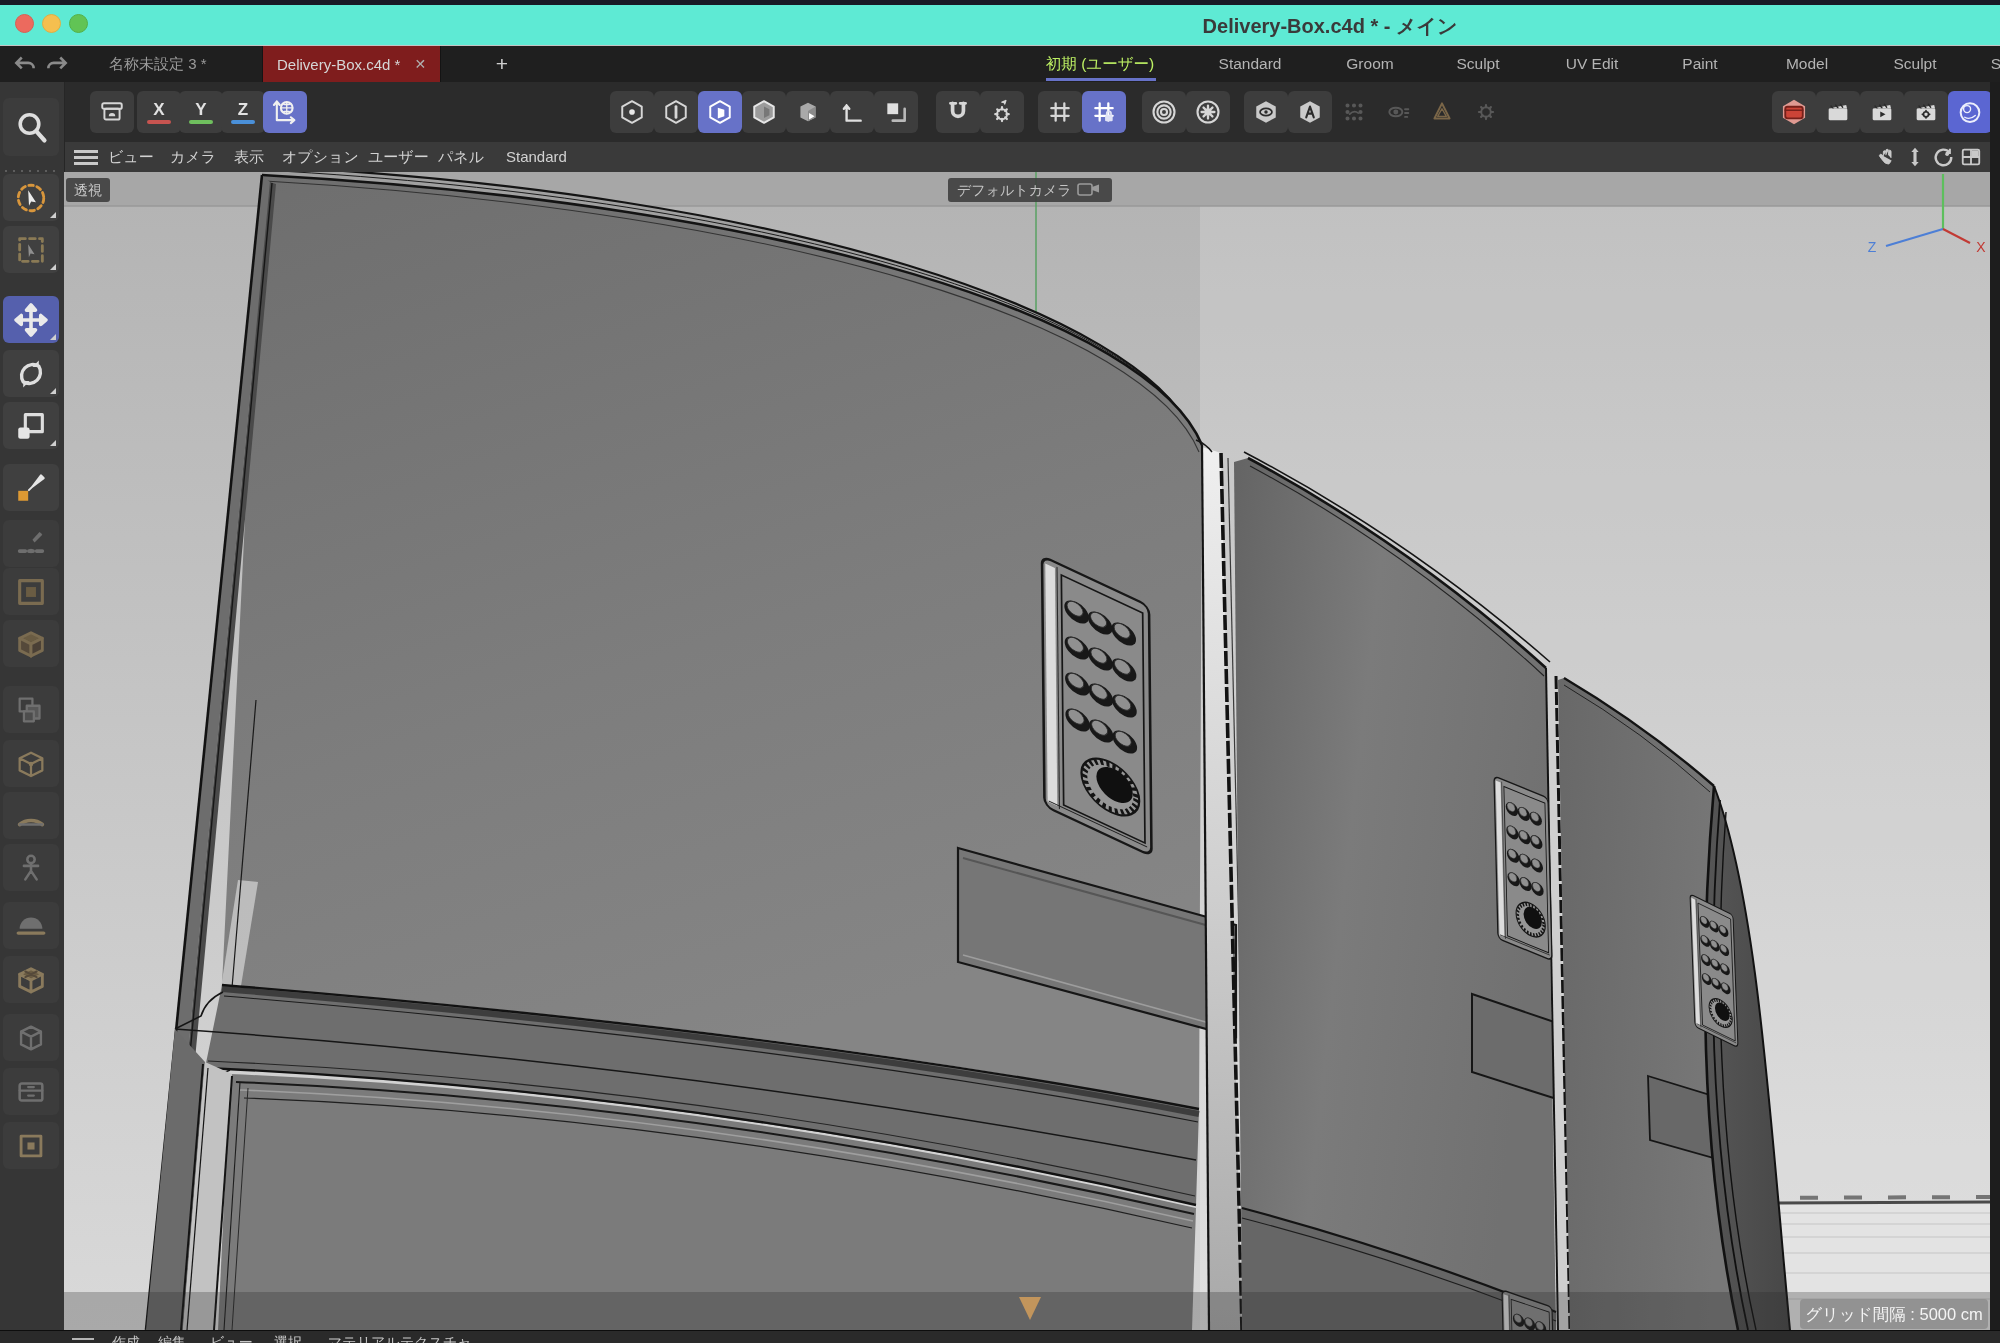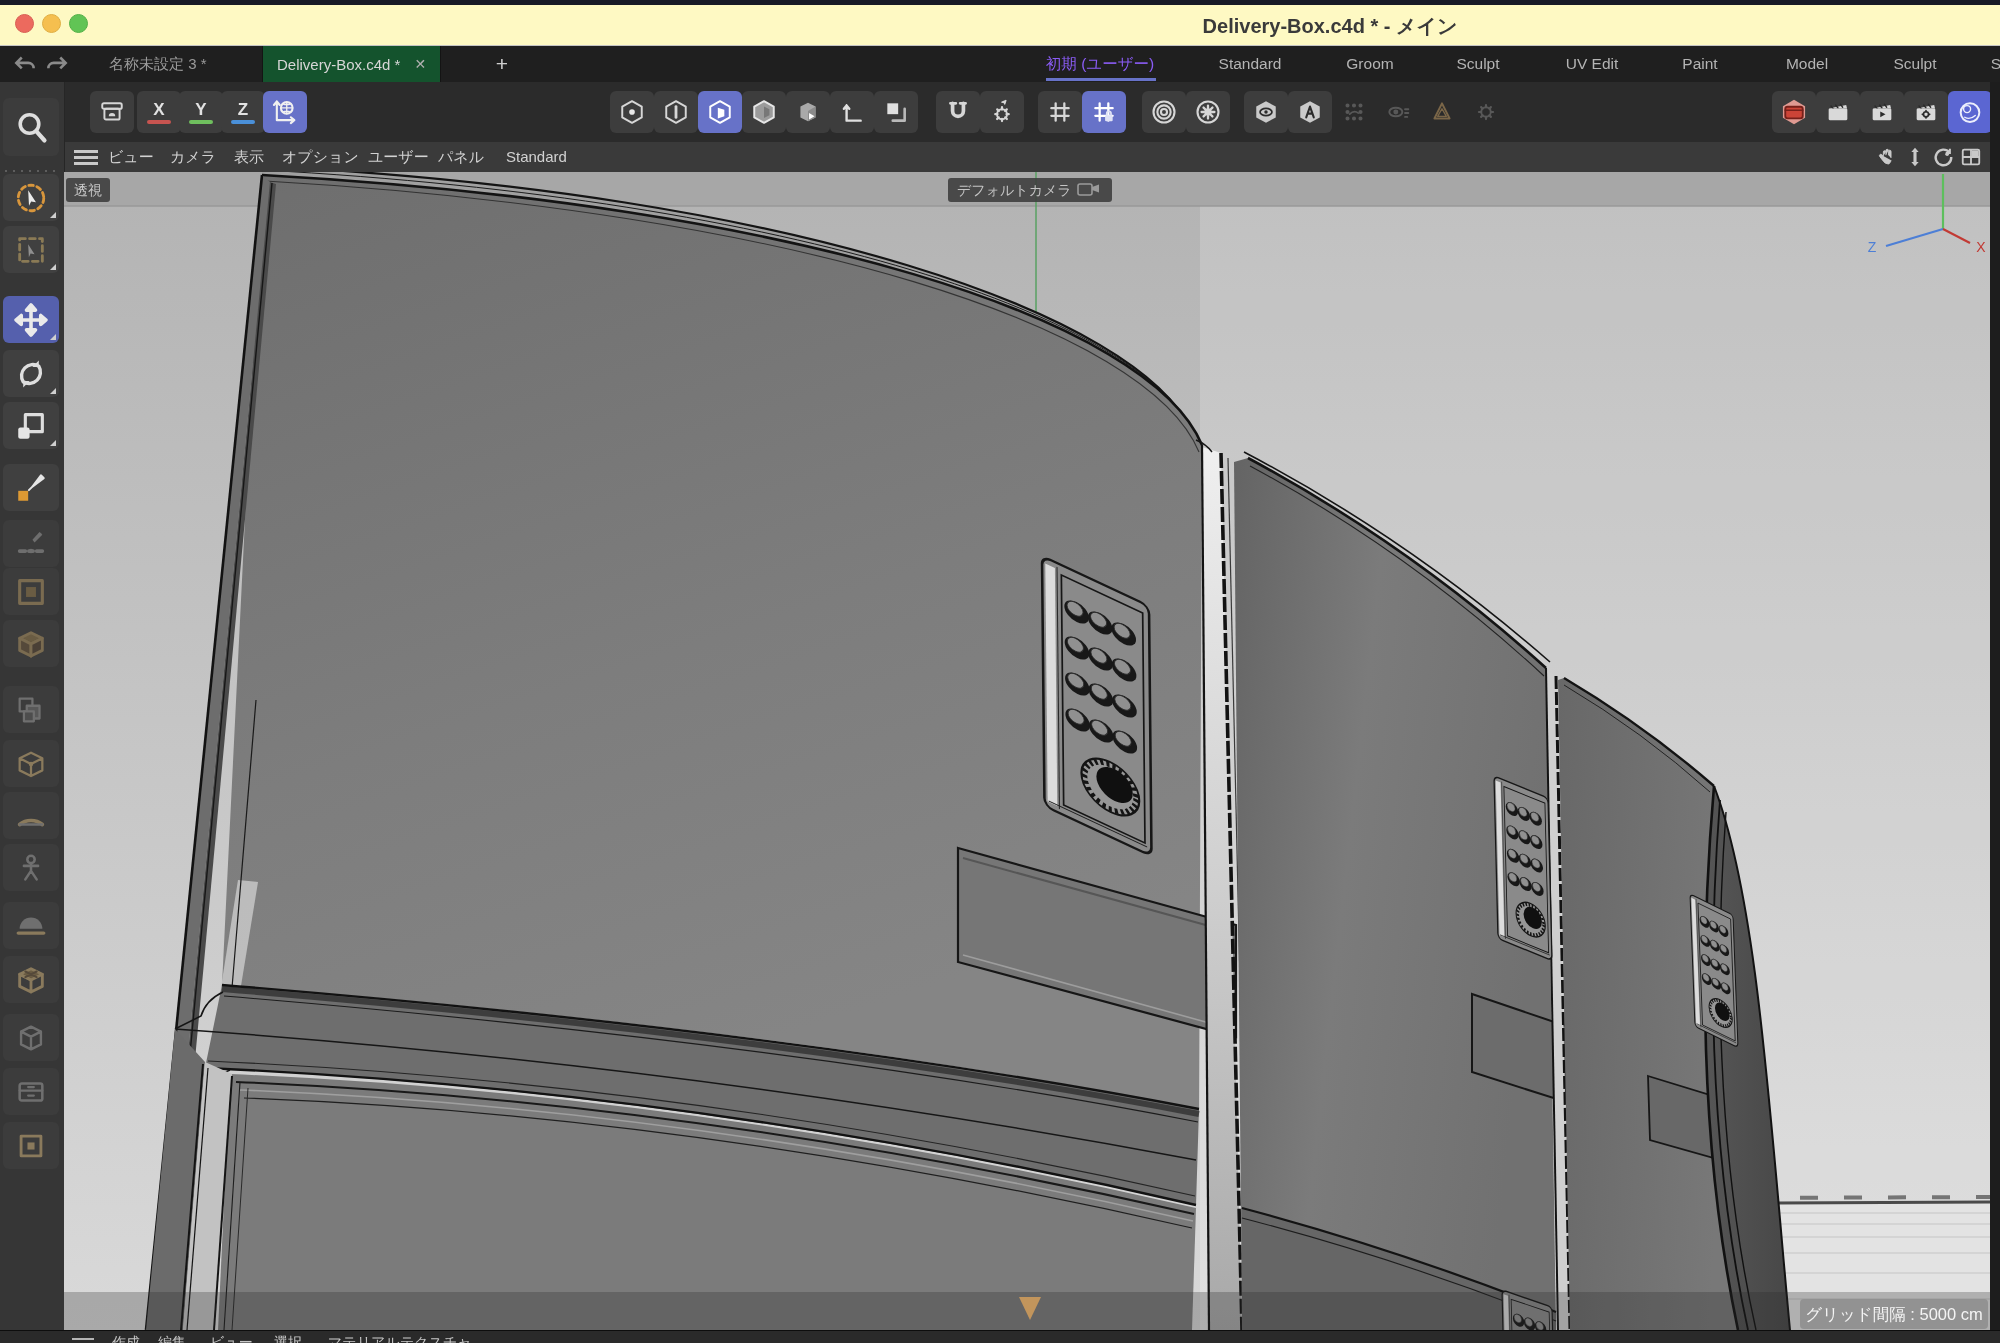--- a/index.html
+++ b/index.html
@@ -1,40 +1,40 @@
 <!DOCTYPE html>
 <html style="--accent: #6772c8; --active-blue: #5b66d2; --move-highlight: #5560ad; --underline-x: #c75450; --underline-y: #6fbf5e; --underline-z: #4a90d9;"><head>
 <meta charset="utf-8">
 <style>
   html,body{margin:0;padding:0;background:#111;}
   body{width:2000px;height:1343px;position:relative;overflow:hidden;
        font-family:"Liberation Sans","DejaVu Sans",sans-serif;
        -webkit-font-smoothing:antialiased;}
   .abs{position:absolute;}
   
-  #titlebar{left:0;top:0;width:2000px;height:45px;background:#fef9c3;border-bottom:1px solid #c4c4c4;text-align:center;}
+  #titlebar{left:0;top:0;width:2000px;height:45px;background:#5eead4;border-bottom:1px solid #c4c4c4;text-align:center;}
   #titlebar .topstrip{position:absolute;left:0;top:0;width:100%;height:5px;background:#181a26;}
   .light{position:absolute;top:14px;width:17px;height:17px;border-radius:50%;}
   #light-red{left:15px;background:#ec6a5e;border:1px solid #d85f54;}
   #light-yellow{left:42px;background:#f5bf4f;border:1px solid #e0ae43;}
   #light-green{left:69px;background:#61c455;border:1px solid #54b148;}
   #win-title{position:absolute;top:13px;left:1330px;transform:translateX(-50%);
              font-size:20px;font-weight:bold;color:#3a3a3a;white-space:nowrap;}
   
   #tabrow{left:0;top:46px;width:2000px;height:36px;background:#1f1f1f;}
   .histbtn{position:absolute;top:5px;width:28px;height:26px;color:#8a8a8a;}
   .doc-tab{position:absolute;top:0;height:36px;display:flex;align-items:center;
            font-size:15px;color:#9a9a9a;padding:0 14px;}
-  .doc-tab.active{background:#14532d;color:#d6d6d6;border-left:1px solid #141414;border-right:1px solid #141414;text-align:right;}
+  .doc-tab.active{background:#7f1d1d;color:#d6d6d6;border-left:1px solid #141414;border-right:1px solid #141414;text-align:right;}
   .tab-close{margin-left:14px;color:#b0b0b0;font-size:14px;cursor:default;}
   .tab-add{position:absolute;top:4px;left:488px;width:28px;height:28px;color:#cfcfcf;
            font-size:21px;text-align:center;line-height:28px;}
   .ltab{position:absolute;top:0;height:36px;line-height:36px;transform:translateX(-50%);
         font-size:15.5px;color:#b4b4b4;white-space:nowrap;}
-  .ltab.active{color:#8b5cf6;}
+  .ltab.active{color:#bef264;}
   #ltab-underline{position:absolute;top:32px;left:1046px;width:110px;height:3px;background:var(--accent);}
   
   #toolbar{left:64px;top:82px;width:1936px;height:60px;background:#2b2b2b;border-bottom:1px solid #1c1c1c;}
   .tbtn{position:absolute;top:9px;width:44px;height:42px;background:#3d3d3d;border-radius:6px;
         display:flex;align-items:center;justify-content:center;}
   .tbtn.active{background:var(--accent);}
   .tbtn.rsactive{background:var(--active-blue);}
   .tbtn.dim{background:transparent;}
   .tbtn svg{stroke:#d6d6d6;fill:none;stroke-width:1.8;stroke-linecap:round;stroke-linejoin:round;}
   .axisbtn{flex-direction:column;gap:2px;}

